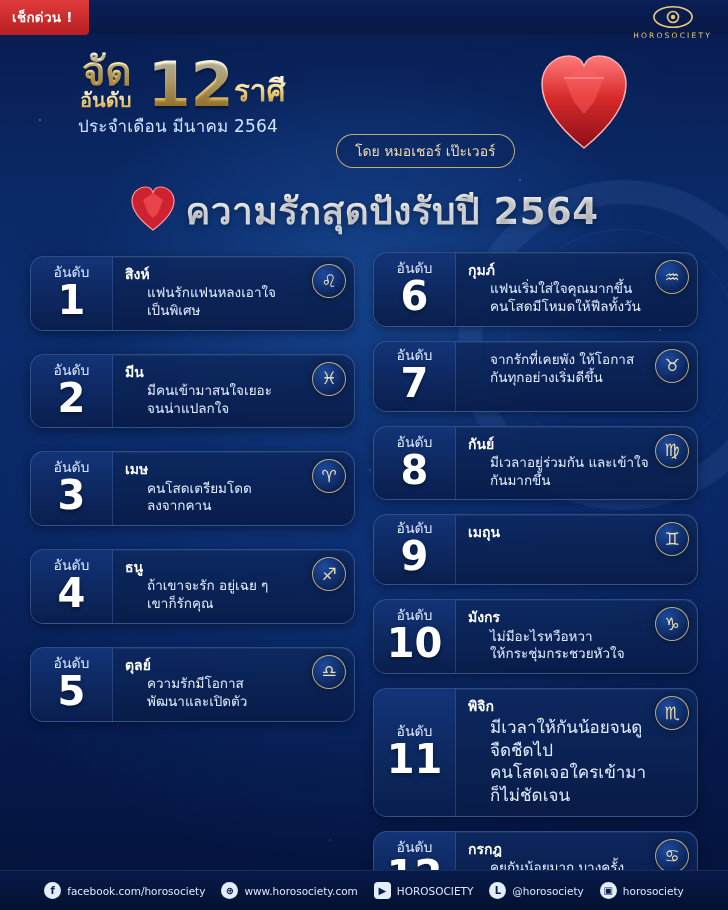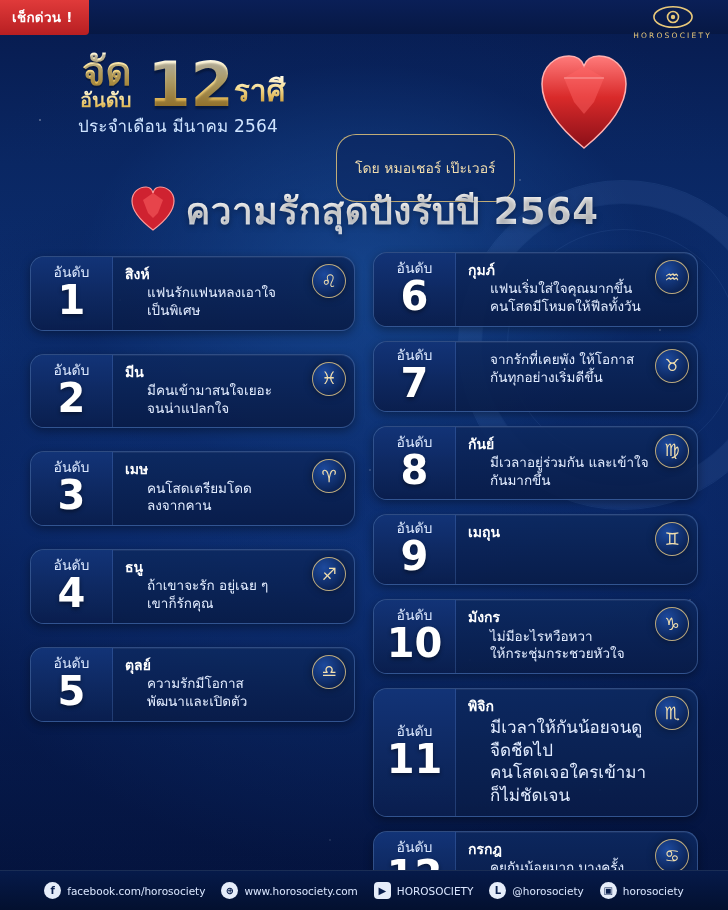--- a/index.html
+++ b/index.html
@@ -92,21 +92,21 @@
   .t-rasi {
     font-size: 30px; font-weight: bold; line-height: 1; margin-bottom: 6px;
     background: linear-gradient(180deg,#fffbe8 0%, #f6dd92 40%, #c9952c 100%);
     -webkit-background-clip: text; background-clip: text; color: transparent;
   }
   .t-month {
     font-size: 17px; color: #cfe4ff; letter-spacing: .2px;
   }
   .by-pill {
     position: absolute; left: 336px; top: 100px;
-    padding: 22px 18px; border-radius: 20px;
+    padding: 5px 18px; border-radius: 20px;
     border: 1px solid rgba(226,196,122,.85);
     color: #f0dcae; font-size: 14px;
     background: rgba(10,35,90,.45);
   }
   .gem {
     position: absolute; right: 96px; top: 10px;
     width: 96px; height: 110px;
   }
 
   

